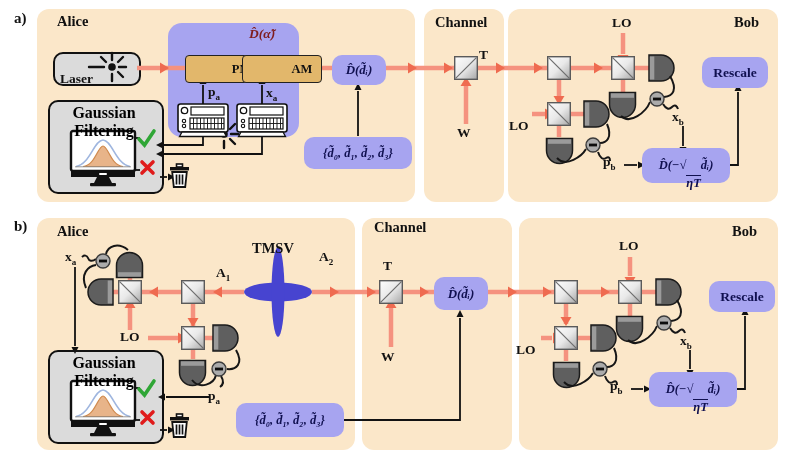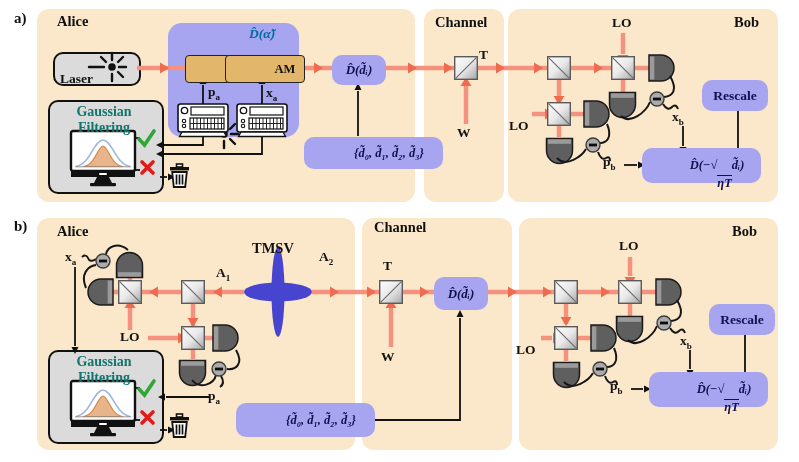--- a/index.html
+++ b/index.html
@@ -5,33 +5,33 @@
   html,body{margin:0;padding:0;}
   body{width:799px;height:462px;position:relative;background:#fff;
        font-family:"Liberation Serif",serif;overflow:hidden;}
   .panel{position:absolute;background:var(--panel);border-radius:12px;}
   .layer{position:absolute;left:0;top:0;width:799px;height:462px;}
   svg.layer{pointer-events:none;}
   .lbl{position:absolute;font-weight:bold;font-size:13.5px;color:#111;white-space:nowrap;line-height:1;}
   .lbl sub{font-size:9px;line-height:0;}
   .tag{font-size:15px;}
   .ptitle{font-size:14.5px;}
-  .math{font-style:italic;color:#0369a1;text-align:center;}
+  .math{font-style:italic;color:#7f1d1d;text-align:center;}
   .pbox{position:absolute;background:var(--purple);border-radius:10px;
         display:flex;align-items:center;justify-content:center;
         font-weight:bold;font-style:italic;font-size:13px;color:#101050;white-space:nowrap;}
-  .pbox.upright{font-style:normal;font-size:13.5px;margin-top:23px;}
+  .pbox.upright{font-style:normal;font-size:13.5px;}
   .container-purple{position:absolute;background:var(--purple);border-radius:14px;}
   .mod{position:absolute;background:var(--tan);border:1.6px solid #222;border-radius:4px;
        display:flex;align-items:center;justify-content:center;
        font-weight:bold;font-size:12.5px;color:#111;padding-left:40px;}
   .graybox{position:absolute;background:#DBDBDB;border:2.2px solid #111;border-radius:10px;}
-  .gtitle{position:absolute;text-align:center;font-weight:bold;font-size:14px;color:#0f766e;line-height:1.15;}
+  .gtitle{position:absolute;text-align:center;font-weight:bold;font-size:16px;color:#000000;line-height:1.15;}
   .rad{border-top:1.6px solid currentColor;margin-top:35px;}
-  .sm{font-size:12.5px;padding-left:31px;}
+  .sm{font-size:12.5px;}
 </style>
 </head>
 <body>
 
 <div class="layer">
   <div class="panel" style="left:37px;top:9px;width:378px;height:193px"></div>
   <div class="panel" style="left:424px;top:9px;width:80px;height:193px"></div>
   <div class="panel" style="left:508px;top:9px;width:270px;height:193px"></div>
   <div class="panel" style="left:37px;top:218px;width:318px;height:232px"></div>
   <div class="panel" style="left:362px;top:218px;width:150px;height:232px"></div>
@@ -300,21 +300,21 @@
 
 <div class="layer">
 
   <div class="lbl tag" style="left:14px;top:11px">a)</div>
   <div class="lbl ptitle" style="left:57px;top:14px">Alice</div>
   <div class="lbl ptitle" style="left:435px;top:15px">Channel</div>
   <div class="lbl ptitle" style="left:734px;top:15px">Bob</div>
   <div class="lbl" style="left:60px;top:72px">Laser</div>
   <div class="lbl math" style="left:249px;top:27px">D̂(α̃)</div>
   <div class="mod" style="left:185px;top:55px;width:31px;height:26px">PM</div>
-  <div class="mod" style="left:225px;top:55px;width:38px;height:26px">AM</div>
+  <div class="mod" style="left:242px;top:55px;width:38px;height:26px">AM</div>
   <div class="lbl" style="left:208px;top:85px"><span>p</span><sub>a</sub></div>
   <div class="lbl" style="left:266px;top:86px"><span>x</span><sub>a</sub></div>
   <div class="gtitle" style="left:48px;top:104px;width:112px">
     <div>Gaussian</div>
       <div>Filtering</div>
   </div>
   <div class="pbox" style="left:332px;top:55px;width:54px;height:30px">D̂(d̃ᵢ)</div>
   <div class="pbox sm" style="left:304px;top:137px;width:108px;height:32px">{d̃₀, d̃₁, d̃₂, d̃₃}</div>
   <div class="lbl" style="left:479px;top:48px">T</div>
   <div class="lbl" style="left:457px;top:126px">W</div>

